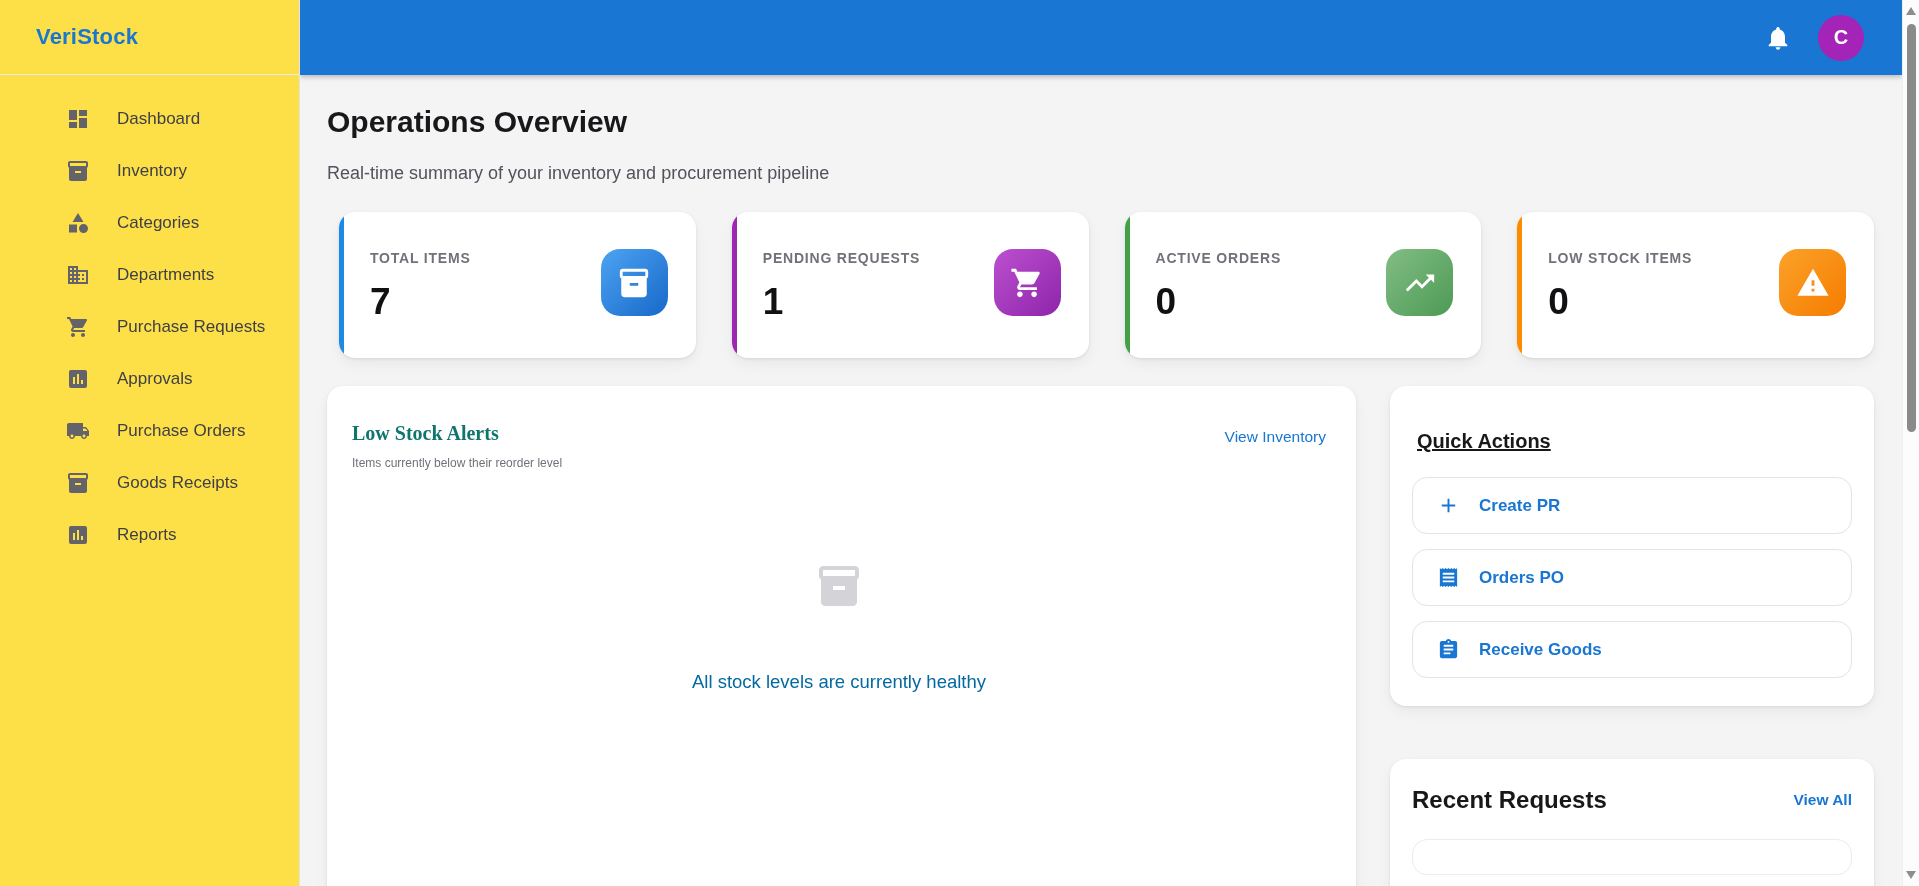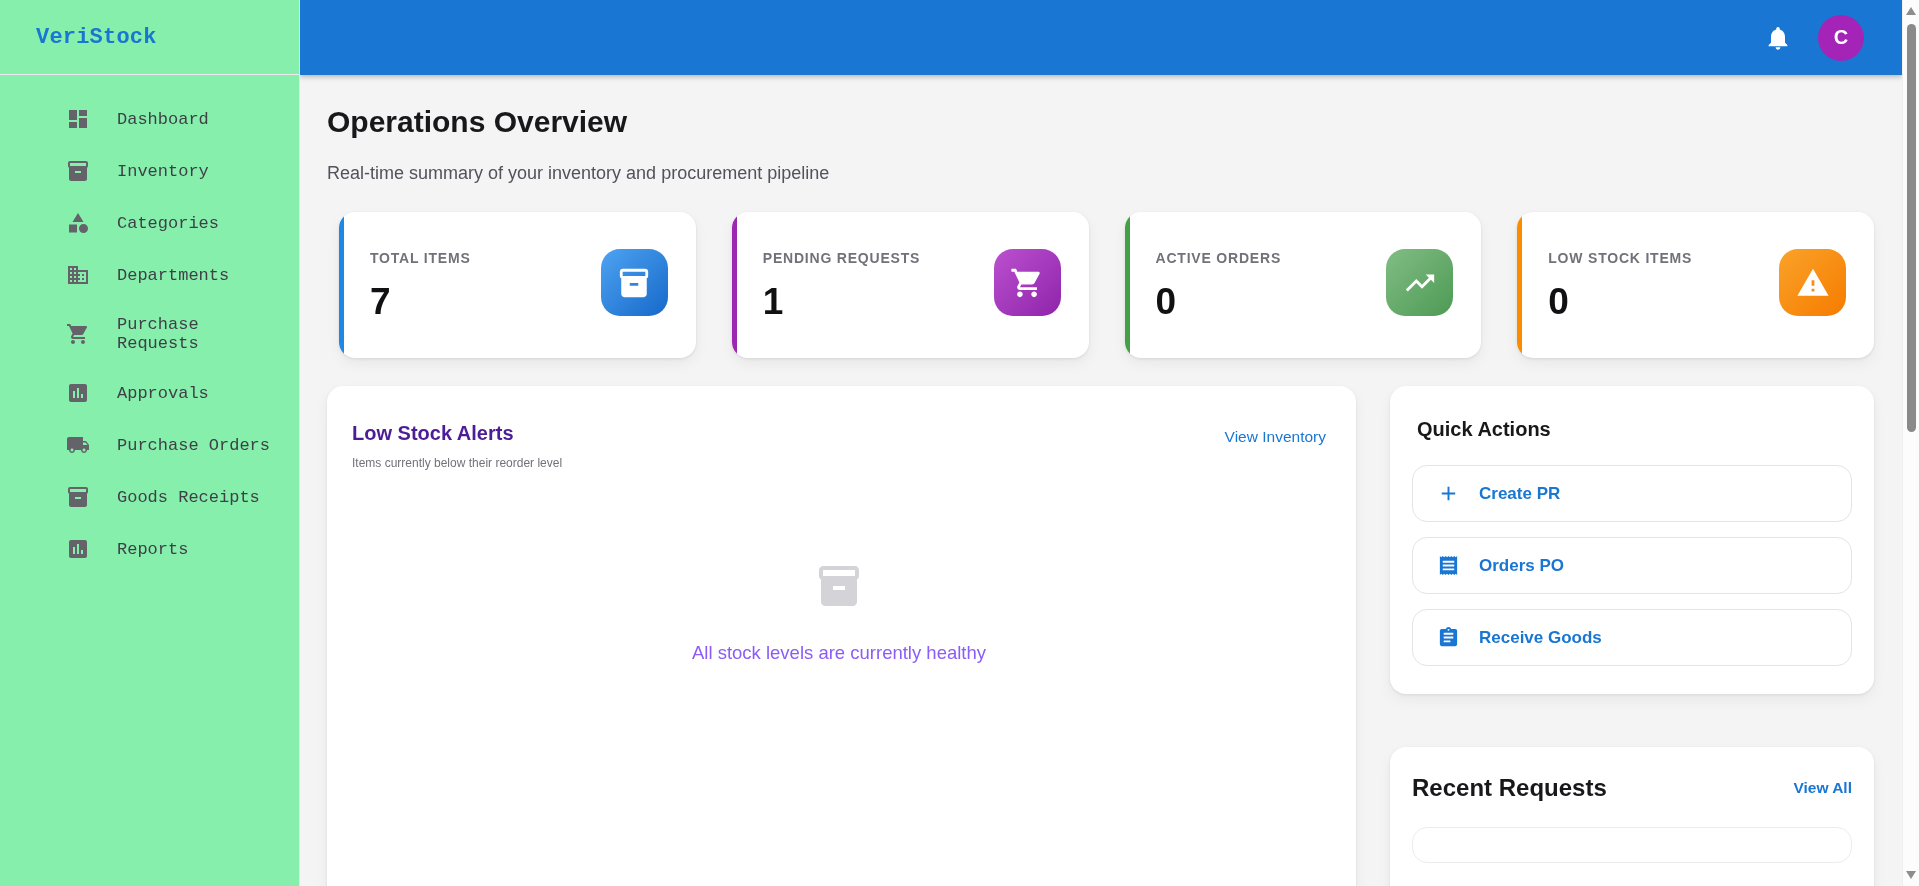--- a/index.html
+++ b/index.html
@@ -7,21 +7,21 @@
   body {
     font-family:"Liberation Sans", sans-serif;
     background:#f4f4f5;
     position:relative;
     overflow:hidden;
     color:#18181b;
   }
   
   .sidebar {
     position:absolute; left:0; top:0; bottom:0; width:300px;
-    background:#86efac; border-right:1px solid #e4e4e7; z-index:3;font-family:Liberation Mono, monospace;
+    background:#fde047; border-right:1px solid #e4e4e7; z-index:3;
   }
   .sidebar-header {
     height:75px; display:flex; align-items:center;
     padding-left:36px; border-bottom:1px solid #ebebee;
   }
   .brand { color:#1976d2; font-size:22px; font-weight:bold; letter-spacing:.2px; }
   .nav { padding-top:18px;padding-left:36px; }
   .nav-item {
     display:flex; align-items:center; gap:27px;
     padding:14px 20px 14px 30px; cursor:pointer;
@@ -89,29 +89,29 @@
   .tile-orange { background:linear-gradient(135deg,#fba229,#f57c00); }
   
   .content-row { display:grid; grid-template-columns:1fr 484px; gap:34px; margin-top:28px; align-items:start; }
   .panel {
     background:#fff; border-radius:16px;
     box-shadow:0 1px 3px rgba(0,0,0,.08), 0 6px 14px rgba(0,0,0,.05);
   }
   
   .low-stock { height:560px; padding:36px 30px 0 25px; }
   .ls-head { display:flex; justify-content:space-between; align-items:flex-start; }
-  .ls-title { font-size:20px; font-weight:bold; color:#4c1d95; }
+  .ls-title { font-size:20px; font-weight:bold; color:#0f766e;font-family:Liberation Serif, serif; }
   .ls-sub { font-size:12px; color:#71717a; margin-top:11px; }
   .ls-link { font-size:15.5px; color:#1976d2; cursor:pointer; margin-top:6px; }
   .ls-empty { margin-top:92px; text-align:center; }
   .ls-empty svg { width:48px; height:48px; fill:#d4d4d8; }
-  .ls-empty-text { font-size:18.5px; color:#8b5cf6; margin-top:28px; }
+  .ls-empty-text { font-size:18.5px; color:#0369a1; margin-top:57px; }
   
   .quick-actions { padding:26px 22px 28px; }
-  .qa-title { font-size:20px; font-weight:bold; margin:6px 0 24px 5px; }
+  .qa-title { font-size:20px; font-weight:bold; margin:18px 0 24px 5px;text-decoration:underline; }
   .qa-btn {
     height:57px; border:1.5px solid #e4e4e7; border-radius:15px; background:#fff;
     display:flex; align-items:center; gap:19px; padding-left:24px;
     margin-bottom:15px; cursor:pointer; width:100%;
   }
   .qa-btn:last-child { margin-bottom:0; }
   .qa-btn .qicon { width:23px; height:23px; display:flex; }
   .qa-btn .qicon svg { width:23px; height:23px; fill:#1976d2; }
   .qa-label { color:#1976d2; font-size:17px; font-weight:bold; }
   

